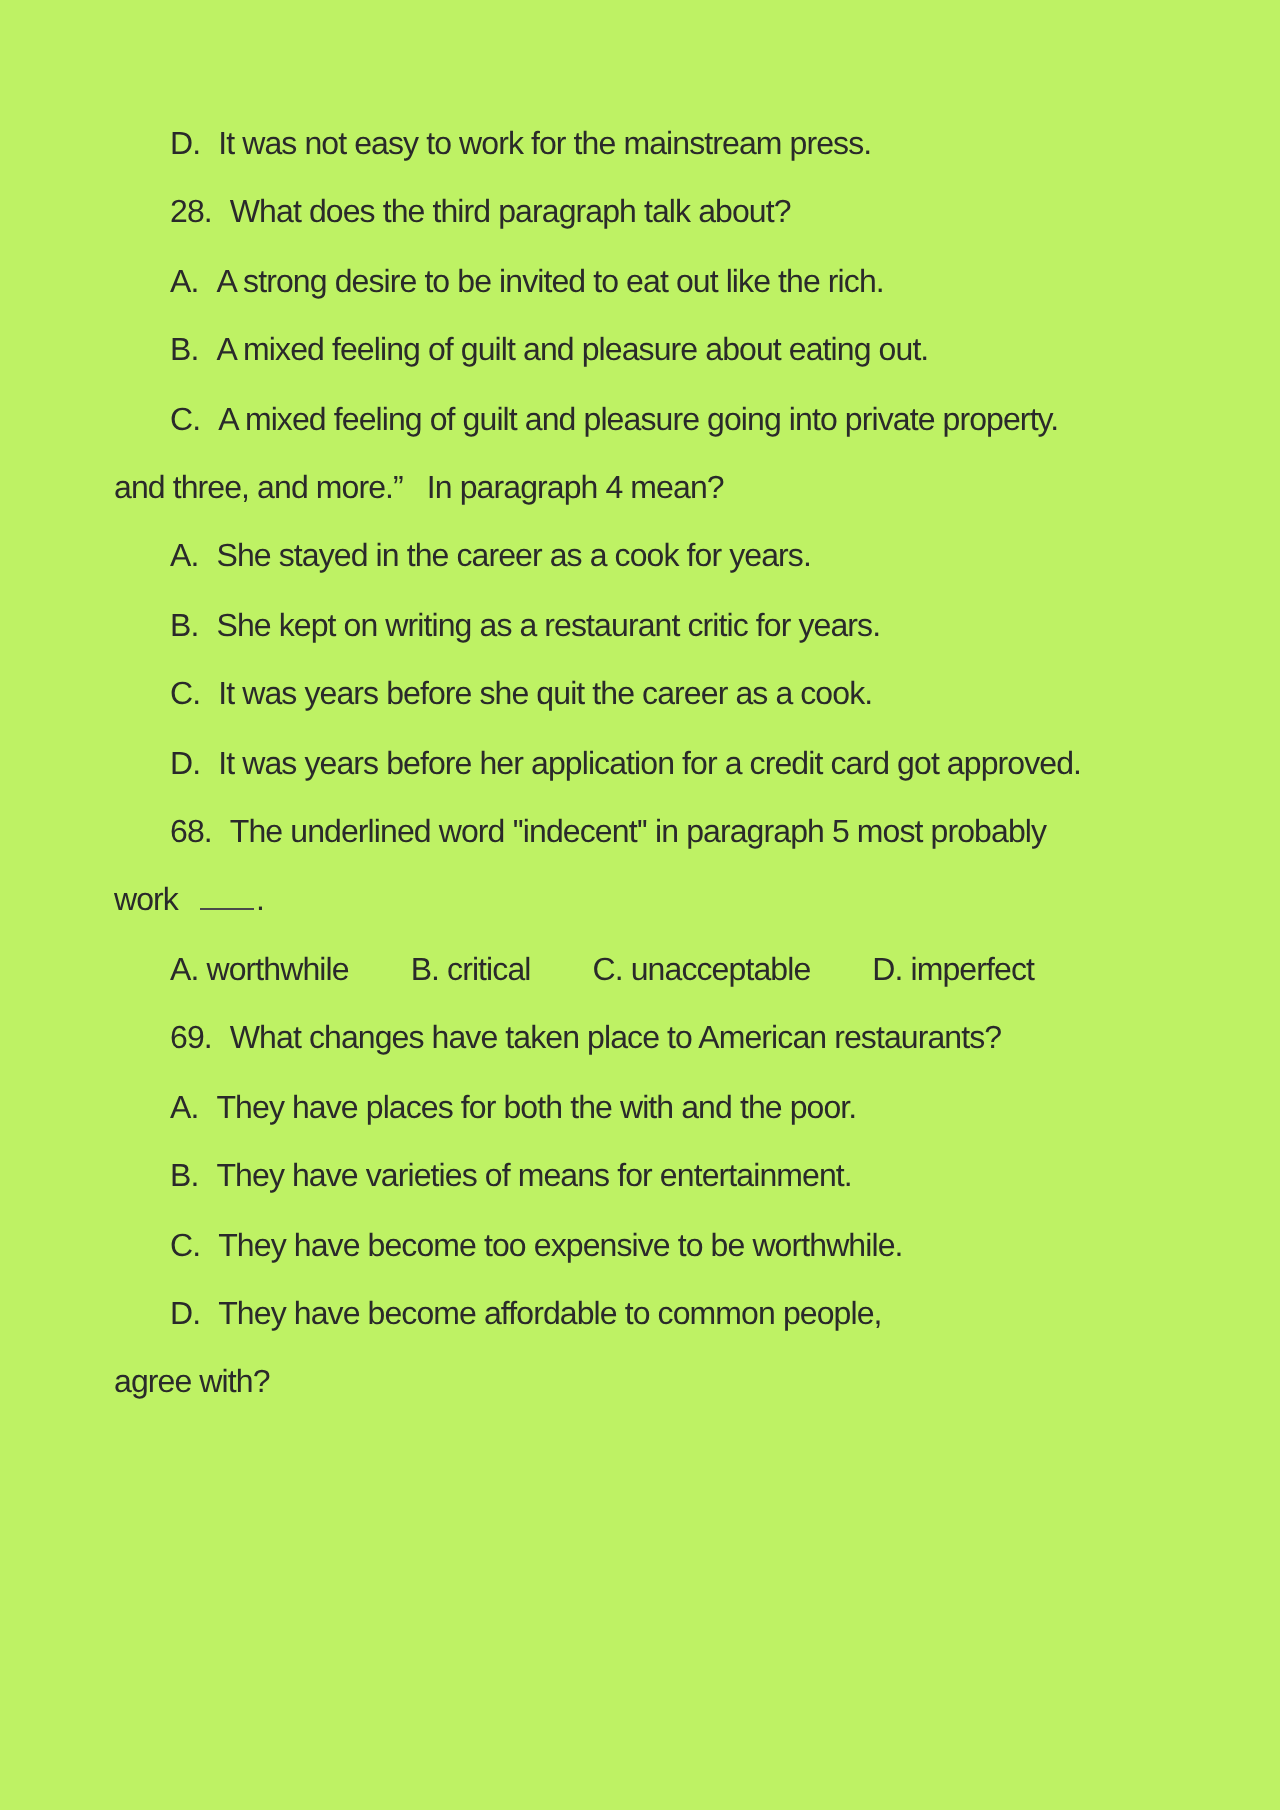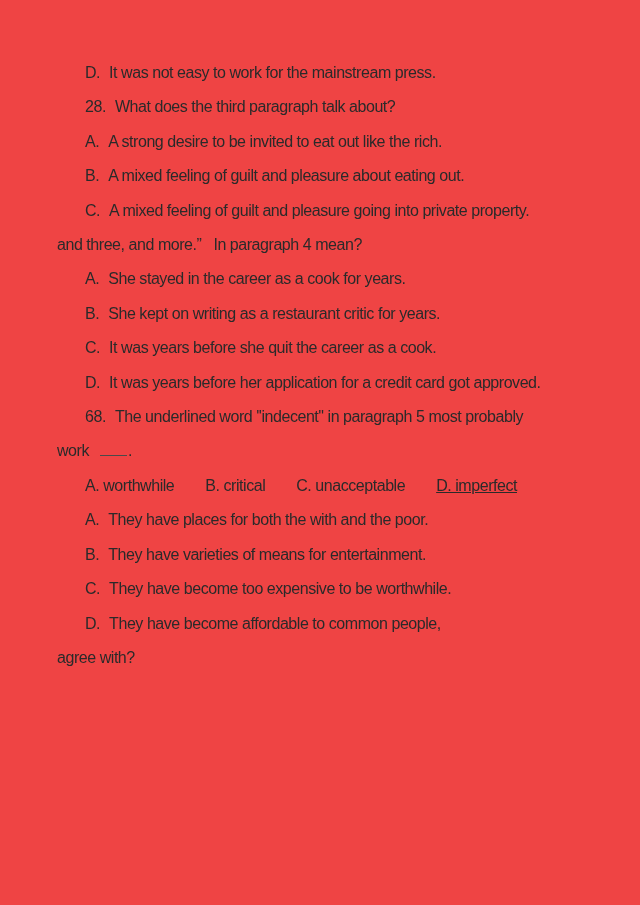--- a/index.html
+++ b/index.html
@@ -4,21 +4,21 @@
 <style>
   html, body {
     margin: 0;
     padding: 0;
     background: #ffffff;
   }
   .page {
     position: relative;
     width: 640px;
     height: 905px;
-    background: #ef4444;
+    background: #bef264;
     overflow: hidden;
     font-family: "Liberation Sans", "DejaVu Sans", sans-serif;
     font-size: 16px;
     letter-spacing: -0.45px;
     color: #2a2a2a;
     box-sizing: border-box;
     padding-top: 56px;
     padding-left: 57px;
     padding-right: 20px;
   }
@@ -38,21 +38,20 @@
     height: 0.85em;
     border-bottom: 1.5px solid #4a4a4a;
     margin-left: 11px;
     margin-right: 1px;
   }
   .inline-opt {
     margin-right: 31px;
   }
   .inline-opt:last-child {
     margin-right: 0;
-    text-decoration: underline;
   }
 </style>
 </head>
 <body>
 
 <div class="page">
 
   <div class="line indent">
     <span class="prefix">D.</span><span>It was not easy to work for the mainstream press.</span>
   </div>
@@ -100,20 +99,23 @@
   </div>
 
   <div class="line">
     <span>work</span><span class="blank"></span><span>.</span>
   </div>
 
   <div class="line indent">
     <span class="inline-opt">A. worthwhile</span><span class="inline-opt">B. critical</span><span class="inline-opt">C. unacceptable</span><span class="inline-opt">D. imperfect</span>
   </div>
 
+  <div class="line indent">
+    <span class="prefix">69.</span><span>What changes have taken place to American restaurants?</span>
+  </div>
 
   <div class="line indent">
     <span class="prefix">A.</span><span>They have places for both the with and the poor.</span>
   </div>
 
   <div class="line indent">
     <span class="prefix">B.</span><span>They have varieties of means for entertainment.</span>
   </div>
 
   <div class="line indent">

